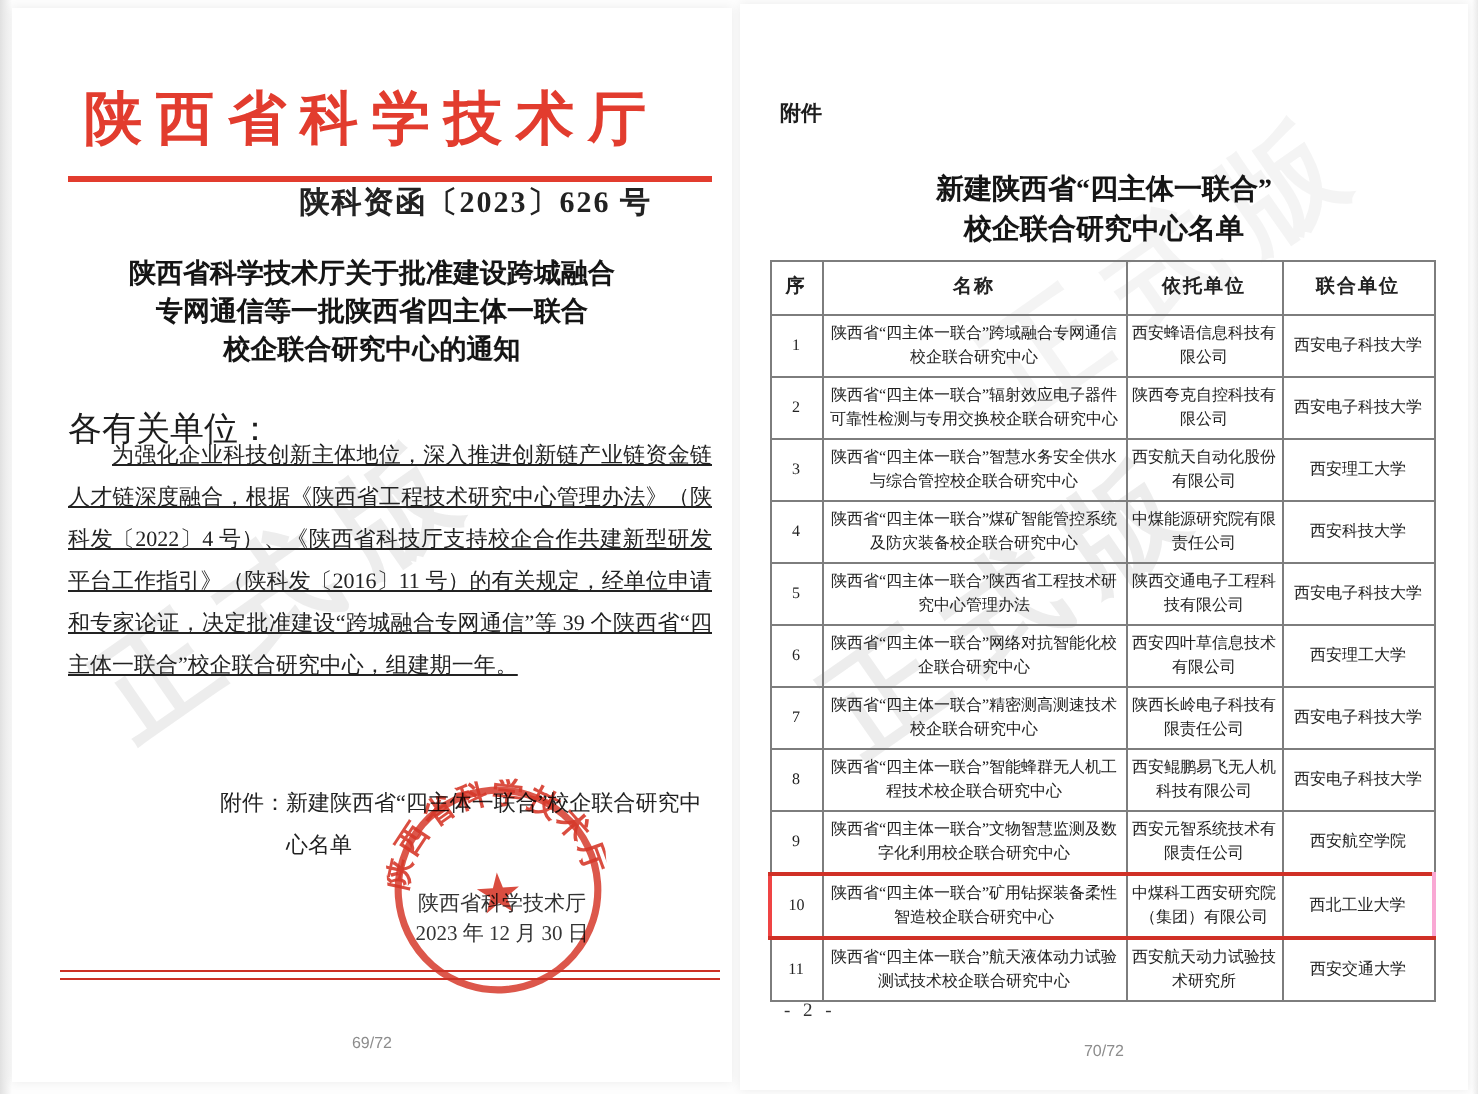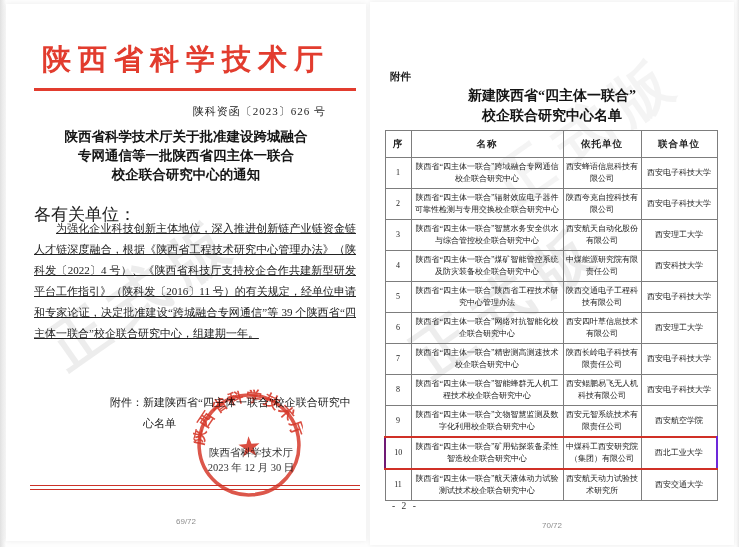--- a/index.html
+++ b/index.html
@@ -17,52 +17,52 @@
   .scan-edge-right{position:absolute;right:0;top:0;width:3px;height:547px;
     background:linear-gradient(270deg,#d6d6d6,rgba(255,255,255,0));opacity:.5;}
   .page{position:absolute;background:#ffffff;box-shadow:0 0 5px rgba(0,0,0,.07);}
   .page-left{left:6px;top:4px;width:360px;height:537px;}
   .page-right{left:370px;top:2px;width:364px;height:543px;}
 
   
   .agency{position:absolute;left:0;right:0;top:36px;text-align:center;
     color:#e23c2e;font-size:29px;font-weight:bold;letter-spacing:7px;white-space:nowrap;}
   .redline{position:absolute;left:28px;right:10px;top:84px;height:2.5px;background:#e23c2e;}
-  .docno{position:absolute;right:40px;top:100px;font-size:11px;color:#222;letter-spacing:1px;}
+  .docno{position:absolute;right:40px;top:88px;font-size:15px;color:#222;letter-spacing:1px;font-weight:bold;}
   .ltitle{position:absolute;left:0;right:0;top:123px;text-align:center;
     font-weight:bold;font-size:13.5px;line-height:19px;color:#151515;}
   .ltitle span{display:block;}
   .salutation{position:absolute;left:28px;top:199px;font-size:17px;}
   .lbody{position:absolute;left:28px;right:10px;top:214px;font-size:11px;
     line-height:21px;text-align:justify;color:#222;text-decoration:underline;}
   .lbody p{margin:0;text-indent:2em;}
   .attach-note{position:absolute;left:104px;right:14px;top:388px;font-size:11px;
     line-height:21px;padding-left:3em;text-indent:-3em;color:#222;}
   .sign-block{position:absolute;left:172px;top:441px;width:146px;text-align:center;
     font-size:10.5px;line-height:15px;color:#333;}
   .seal{position:absolute;left:188px;top:386px;width:110px;height:110px;
     mix-blend-mode:multiply;transform:rotate(-4deg);}
   .bottom-rule{position:absolute;left:24px;right:6px;top:481px;height:2.5px;
     border-top:1.5px solid #cc3126;border-bottom:1.5px solid #cc3126;}
   .pageno{position:absolute;left:0;right:0;bottom:15px;text-align:center;
     font-size:8px;color:#8d8d8d;font-family:"Liberation Sans",sans-serif;}
 
   
-  .attach-label{position:absolute;left:20px;top:68px;font-size:10.5px;font-weight:bold;}
+  .attach-label{position:absolute;left:20px;top:48px;font-size:10.5px;font-weight:bold;}
   .rtitle{position:absolute;left:0;right:0;top:84px;text-align:center;
     font-weight:bold;font-size:14px;line-height:20px;color:#151515;}
   .rtitle span{display:block;}
   .rtable{position:absolute;left:14px;top:128px;width:332px;border-collapse:collapse;
     font-size:8px;color:#222;table-layout:fixed;}
   .rtable th,.rtable td{border:1px solid #7d7d7d;padding:3px 2px;text-align:center;
     vertical-align:middle;line-height:1.5;word-break:break-all;}
   .rtable th{font-size:9.5px;font-weight:bold;height:20px;letter-spacing:1px;}
   .rtable tr.hl td{border-top:2px solid #d03026;border-bottom:2px solid #d03026;}
-  .rtable tr.hl td:first-child{border-left:2px solid #701a75;font-family:Liberation Serif, serif;}
-  .rtable tr.hl td:last-child{border-right:2px solid #6d28d9;}
+  .rtable tr.hl td:first-child{border-left:2px solid #ef4444;font-family:Liberation Serif, serif;}
+  .rtable tr.hl td:last-child{border-right:2px solid #f9a8d4;}
   .footer-2{position:absolute;left:22px;top:499px;font-size:9.5px;letter-spacing:2px;color:#333;}
 
   
   .wm{position:absolute;color:rgba(140,140,140,.16);font-size:58px;font-weight:bold;
     transform:rotate(-35deg);letter-spacing:14px;pointer-events:none;white-space:nowrap;}
   .wm-l{left:30px;top:250px;}
   .wm-r1{left:30px;top:260px;}
   .wm-r2{left:110px;top:90px;color:rgba(150,150,150,.10);}
 </style>
 </head>

